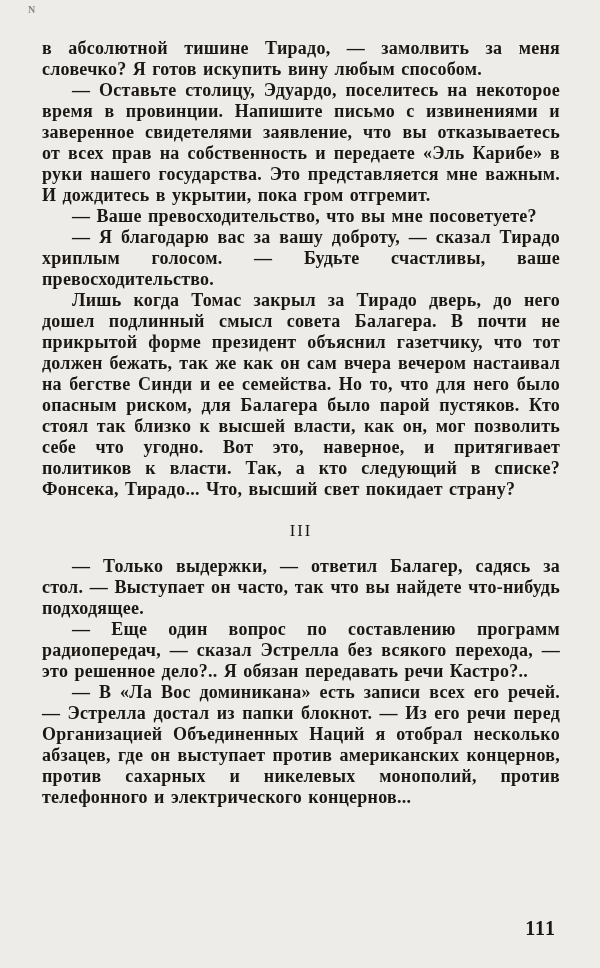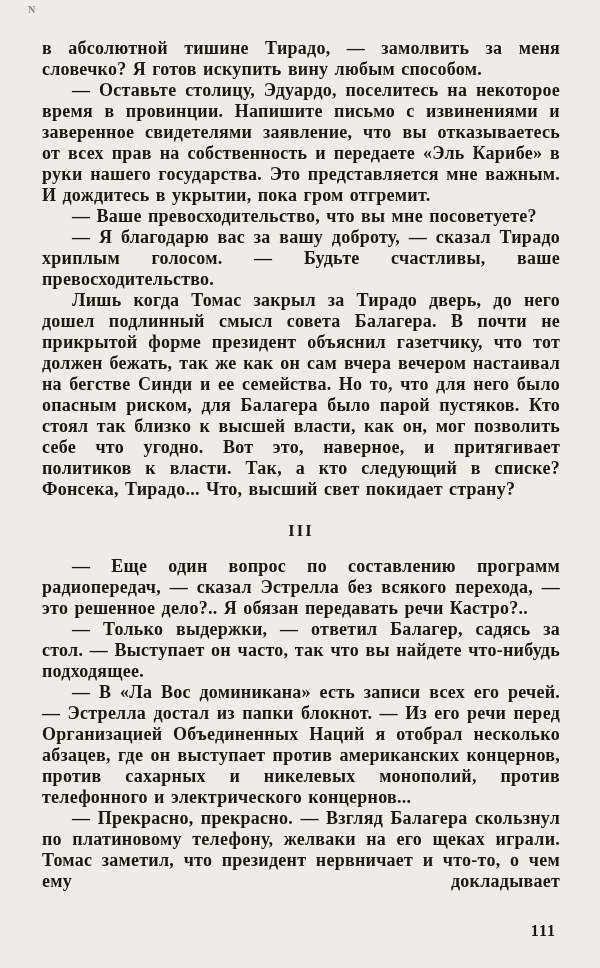--- a/index.html
+++ b/index.html
@@ -42,49 +42,48 @@
   .page-body p.no-indent {
     text-indent: 0;
   }
   .page-body p.justify-last {
     text-align-last: justify;
   }
   .page-body p.heading {
     text-align: right;
     text-align-last: center;
     text-indent: 0;
-    font-weight: 700;
+    font-weight: 400;
     font-size: 16.5px;
     letter-spacing: 2px;
     margin: 20px 0 15px 0;
   }
   .page-number {
     position: absolute;
     right: 44px;
     bottom: 28px;
-    font-size: 16px;
+    font-size: 20px;
     font-weight: 700;
     letter-spacing: 1px;
     color: #1b1814;
     margin-left: 20px;
   }
 </style>
 </head>
 <body>
 
 <div class="page">
   <span class="corner-artifact">N</span>
 
   <div class="page-body">
       <p class="para no-indent">в абсолютной тишине Тирадо, — замолвить за меня словечко? Я готов искупить вину любым способом.</p>
       <p class="para">— Оставьте столицу, Эдуардо, поселитесь на некоторое время в провинции. Напишите письмо с извинениями и заверенное свидетелями заявление, что вы отказываетесь от всех прав на собственность и передаете «Эль Карибе» в руки нашего государства. Это представляется мне важным. И дождитесь в укрытии, пока гром отгремит.</p>
       <p class="para">— Ваше превосходительство, что вы мне посоветуете?</p>
       <p class="para">— Я благодарю вас за вашу доброту, — сказал Тирадо хриплым голосом. — Будьте счастливы, ваше превосходительство.</p>
       <p class="para">Лишь когда Томас закрыл за Тирадо дверь, до него дошел подлинный смысл совета Балагера. В почти не прикрытой форме президент объяснил газетчику, что тот должен бежать, так же как он сам вчера вечером настаивал на бегстве Синди и ее семейства. Но то, что для него было опасным риском, для Балагера было парой пустяков. Кто стоял так близко к высшей власти, как он, мог позволить себе что угодно. Вот это, наверное, и притягивает политиков к власти. Так, а кто следующий в списке? Фонсека, Тирадо... Что, высший свет покидает страну?</p>
       <p class="heading">III</p>
+      <p class="para">— Только выдержки, — ответил Балагер, садясь за стол. — Выступает он часто, так что вы найдете что-нибудь подходящее.</p>
       <p class="para">— Еще один вопрос по составлению программ радиопередач, — сказал Эстрелла без всякого перехода, — это решенное дело?.. Я обязан передавать речи Кастро?..</p>
-      <p class="para">— Только выдержки, — ответил Балагер, садясь за стол. — Выступает он часто, так что вы найдете что-нибудь подходящее.</p>
       <p class="para">— В «Ла Вос доминикана» есть записи всех его речей. — Эстрелла достал из папки блокнот. — Из его речи перед Организацией Объединенных Наций я отобрал несколько абзацев, где он выступает против американских концернов, против сахарных и никелевых монополий, против телефонного и электрического концернов...</p>
-      <p class="para justify-last">— Прекрасно, прекрасно. — Взгляд Балагера скользнул по платиновому телефону, желваки на его щеках играли. Томас заметил, что президент нервничает и что-то, о чем ему докладывает</p>
     </div>
 
   <div class="page-number">111</div>
 </div>
 
 </body></html>

